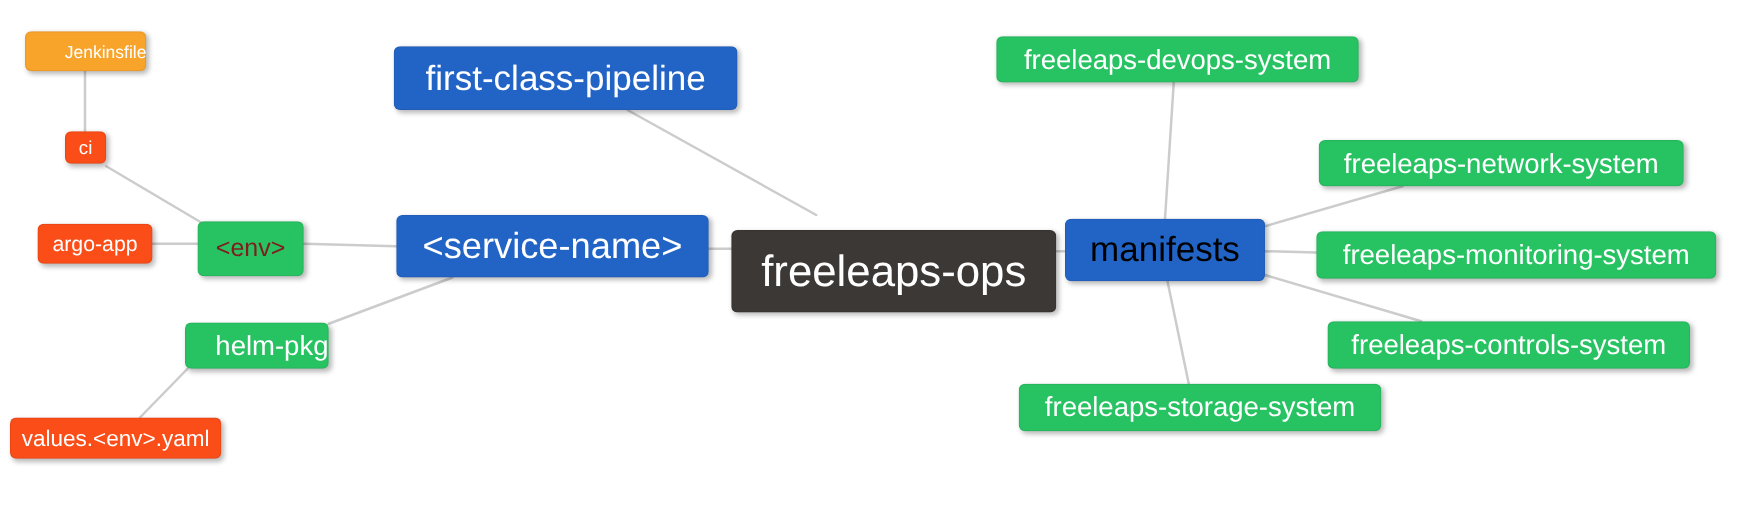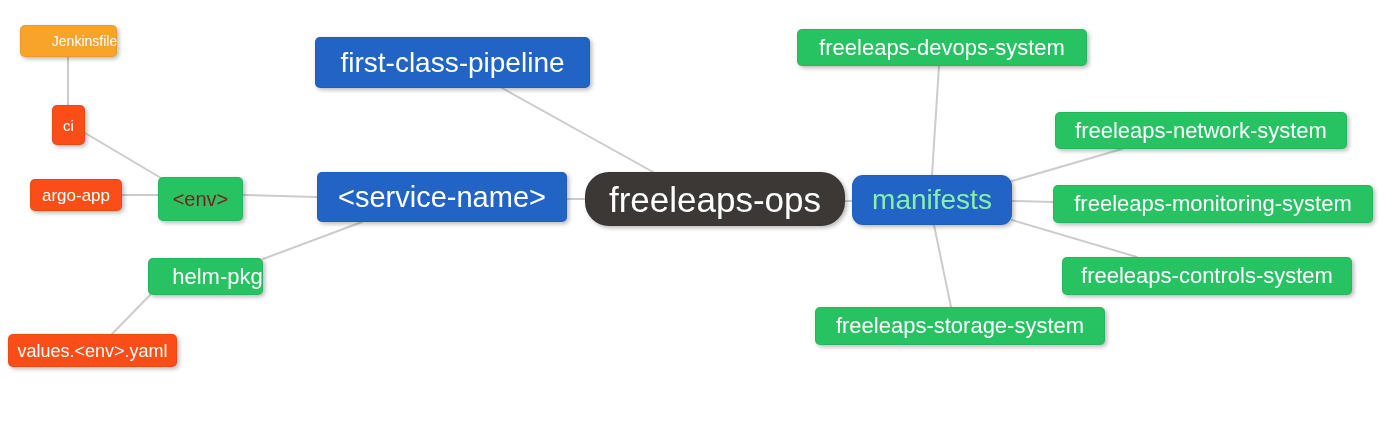--- a/index.html
+++ b/index.html
@@ -60,28 +60,28 @@
       <line x1="502" y1="88" x2="653" y2="172" stroke="#cccccc" stroke-width="2" stroke-linecap="round"></line>
       <line x1="567" y1="199" x2="585" y2="199" stroke="#cccccc" stroke-width="2" stroke-linecap="round"></line>
       <line x1="845" y1="201" x2="852" y2="201" stroke="#cccccc" stroke-width="2" stroke-linecap="round"></line>
       <line x1="932" y1="175" x2="939" y2="66" stroke="#cccccc" stroke-width="2" stroke-linecap="round"></line>
       <line x1="1012" y1="181" x2="1122" y2="149" stroke="#cccccc" stroke-width="2" stroke-linecap="round"></line>
       <line x1="1012" y1="201" x2="1053" y2="202" stroke="#cccccc" stroke-width="2" stroke-linecap="round"></line>
       <line x1="1012" y1="220" x2="1137" y2="257" stroke="#cccccc" stroke-width="2" stroke-linecap="round"></line>
       <line x1="934" y1="225" x2="951" y2="307" stroke="#cccccc" stroke-width="2" stroke-linecap="round"></line>
     </svg>
   <div id="node-layer">
-      <div class="node" style="left: 585px; top: 172px; width: 260px; height: 54px; background: rgb(59, 56, 54); font-size: 35px; color: rgb(255, 255, 255); border-radius: 24px;">freeleaps-ops</div>
+      <div class="node" style="left: 585px; top: 184px; width: 260px; height: 66px; background: rgb(59, 56, 54); font-size: 35px; color: rgb(255, 255, 255);">freeleaps-ops</div>
       <div class="node" style="left: 315px; top: 37px; width: 275px; height: 51px; background: rgb(34, 100, 198); font-size: 28px; color: rgb(255, 255, 255);">first-class-pipeline</div>
       <div class="node" style="left: 317px; top: 172px; width: 250px; height: 50px; background: rgb(34, 100, 198); font-size: 29px; color: #ffffff;">&lt;service-name&gt;</div>
-      <div class="node" style="left: 852px; top: 175px; width: 160px; height: 50px; background: rgb(34, 100, 198); font-size: 28px; color: #86efac; border-radius: 11px;">manifests</div>
+      <div class="node" style="left: 852px; top: 175px; width: 160px; height: 50px; background: rgb(34, 100, 198); font-size: 28px; color: #000000;">manifests</div>
       <div class="node" style="left: 158px; top: 177px; width: 85px; height: 44px; background: rgb(39, 195, 99); font-size: 20px; color: #7f1d1d;">&lt;env&gt;</div>
       <div class="node" style="left: 148px; top: 258px; width: 115px; height: 37px; background: rgb(39, 195, 99); font-size: 22px; color: rgb(255, 255, 255); padding-left: 24px;">helm-pkg</div>
       <div class="node" style="left: 20px; top: 25px; width: 97px; height: 32px; background: rgb(248, 164, 43); font-size: 14px; color: rgb(255, 255, 255); padding-left: 32px;">Jenkinsfile</div>
-      <div class="node" style="left: 52px; top: 105px; width: 33px; height: 40px; background: rgb(250, 77, 23); font-size: 15px; color: rgb(255, 255, 255);">ci</div>
+      <div class="node" style="left: 52px; top: 105px; width: 33px; height: 26px; background: rgb(250, 77, 23); font-size: 15px; color: rgb(255, 255, 255);">ci</div>
       <div class="node" style="left: 30px; top: 179px; width: 92px; height: 32px; background: rgb(250, 77, 23); font-size: 17px; color: rgb(255, 255, 255);">argo-app</div>
       <div class="node" style="left: 8px; top: 334px; width: 169px; height: 33px; background: rgb(250, 77, 23); font-size: 18px; color: rgb(255, 255, 255);">values.&lt;env&gt;.yaml</div>
       <div class="node" style="left: 797px; top: 29px; width: 290px; height: 37px; background: rgb(39, 195, 99); font-size: 22px; color: rgb(255, 255, 255);">freeleaps-devops-system</div>
       <div class="node" style="left: 1055px; top: 112px; width: 292px; height: 37px; background: rgb(39, 195, 99); font-size: 22px; color: rgb(255, 255, 255);">freeleaps-network-system</div>
       <div class="node" style="left: 1053px; top: 185px; width: 320px; height: 38px; background: rgb(39, 195, 99); font-size: 22px; color: rgb(255, 255, 255);">freeleaps-monitoring-system</div>
       <div class="node" style="left: 1062px; top: 257px; width: 290px; height: 38px; background: rgb(39, 195, 99); font-size: 22px; color: rgb(255, 255, 255);">freeleaps-controls-system</div>
       <div class="node" style="left: 815px; top: 307px; width: 290px; height: 38px; background: rgb(39, 195, 99); font-size: 22px; color: rgb(255, 255, 255);">freeleaps-storage-system</div>
     </div>
 </div>
 

